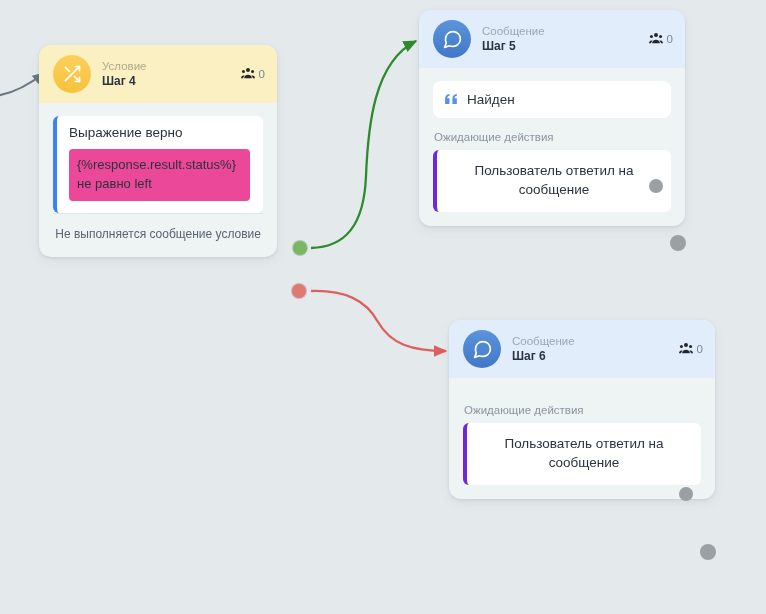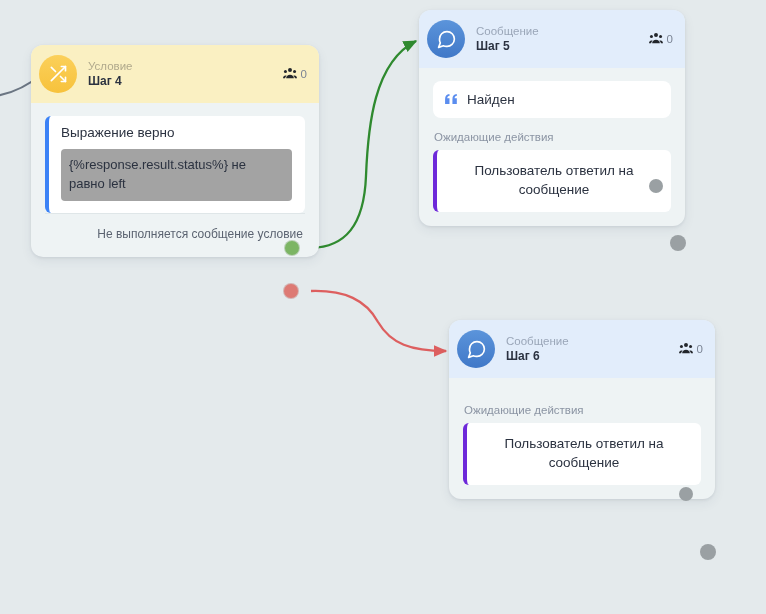--- a/index.html
+++ b/index.html
@@ -18,21 +18,21 @@
   
   .node{
     position:absolute;
     background:#eef3f4;
     border-radius:12px;
     box-shadow:0 1px 3px rgba(40,60,80,.10),0 4px 12px rgba(40,60,80,.07);
     overflow:visible;
   }
   .node-header{
     display:flex;align-items:center;
-    padding:10px 12px 10px 8px;
+    padding:10px 12px 10px 14px;
     border-radius:12px 12px 0 0;
     position:relative;
   }
   .node-header.cond{background:#faf0c2;}
   .node-header.msg{background:#e2edfb;}
 
   .node-avatar{
     width:38px;height:38px;border-radius:50%;
     flex:0 0 38px;
     display:flex;align-items:center;justify-content:center;
@@ -58,21 +58,21 @@
   .node-body{padding:13px 14px 14px 14px;}
 
   
   .cond-block{
     background:#ffffff;border-radius:6px;
     border-left:4px solid #3b82f6;
     padding:9px 13px 12px 12px;
   }
   .cond-title{font-size:13.5px;color:#2b3240;margin-bottom:9px;}
   .cond-expr{
-    background:#a3a3a3;border-radius:4px;
+    background:#ec4899;border-radius:4px;
     padding:7px 8px;
     font-size:13px;color:#2b3240;line-height:1.45;
   }
   .branch{
     font-size:12px;color:#5b6371;
     text-align:right;
     padding:13px 2px 13px 0;
     border-top:1px solid #dfe6e8;
     position:relative;
   }
@@ -127,21 +127,21 @@
       </marker>
     </defs>
 
     <path d="M -6,96 C 14,94 30,84 44,73" fill="none" stroke="#6b7683" stroke-width="2.1" marker-end="url(#arrow-gray)"></path>
 
     <path d="M 311,248 C 345,247 364,226 366,176 C 368,126 374,62 416,41" fill="none" stroke="#2f8a2f" stroke-width="2.3" marker-end="url(#arrow-green)"></path>
 
     <path d="M 311,291 C 345,290 366,300 378,322 C 391,344 411,351 446,351" fill="none" stroke="#dd5f5f" stroke-width="2.3" marker-end="url(#arrow-red)"></path>
   </svg>
 
-  <div class="node" id="node-step4" style="left:31px;top:45px;width:288px;">
+  <div class="node" id="node-step4" style="left:39px;top:45px;width:238px;">
 
     <div class="node-header cond">
       <div class="node-avatar cond">
         <svg width="20" height="20" viewBox="0 0 24 24" fill="none" stroke="#ffffff" stroke-width="2" stroke-linecap="round" stroke-linejoin="round">
           <polyline points="16 3 21 3 21 8"></polyline>
           <line x1="4" y1="20" x2="21" y2="3"></line>
           <polyline points="21 16 21 21 16 21"></polyline>
           <line x1="15" y1="15" x2="21" y2="21"></line>
           <line x1="4" y1="4" x2="9" y2="9"></line>
         </svg>

